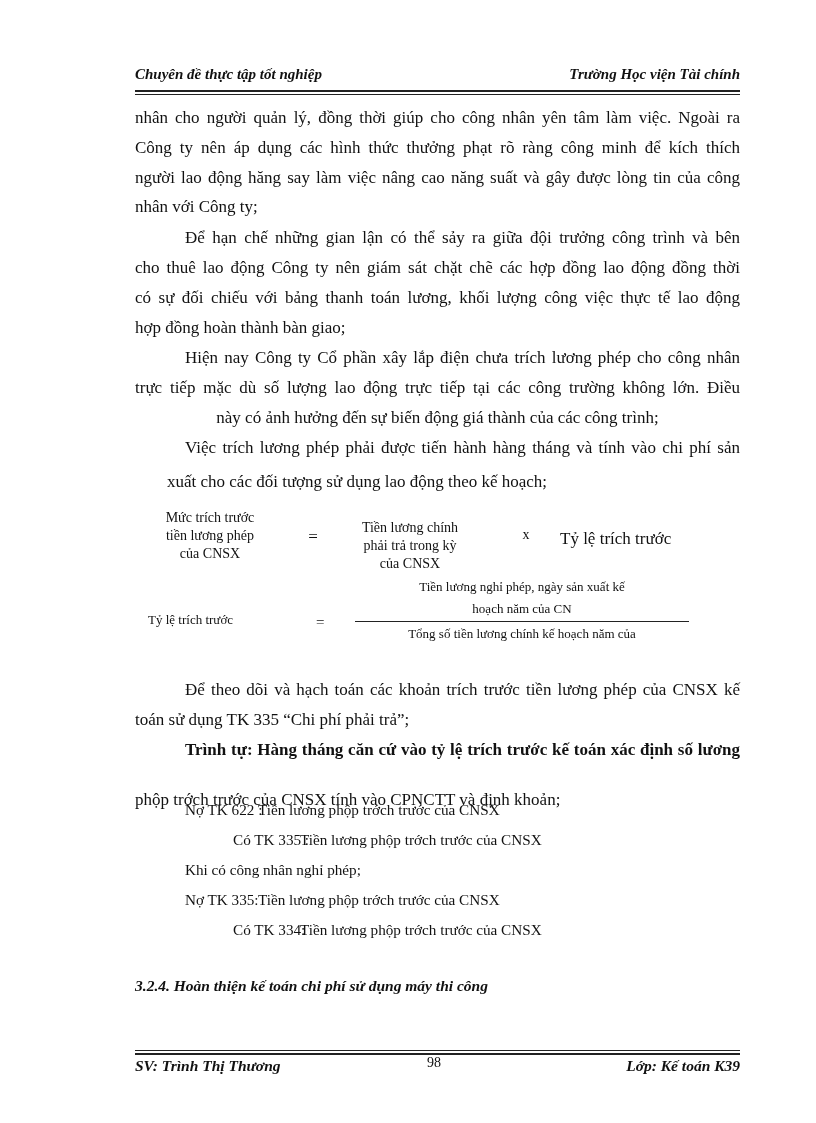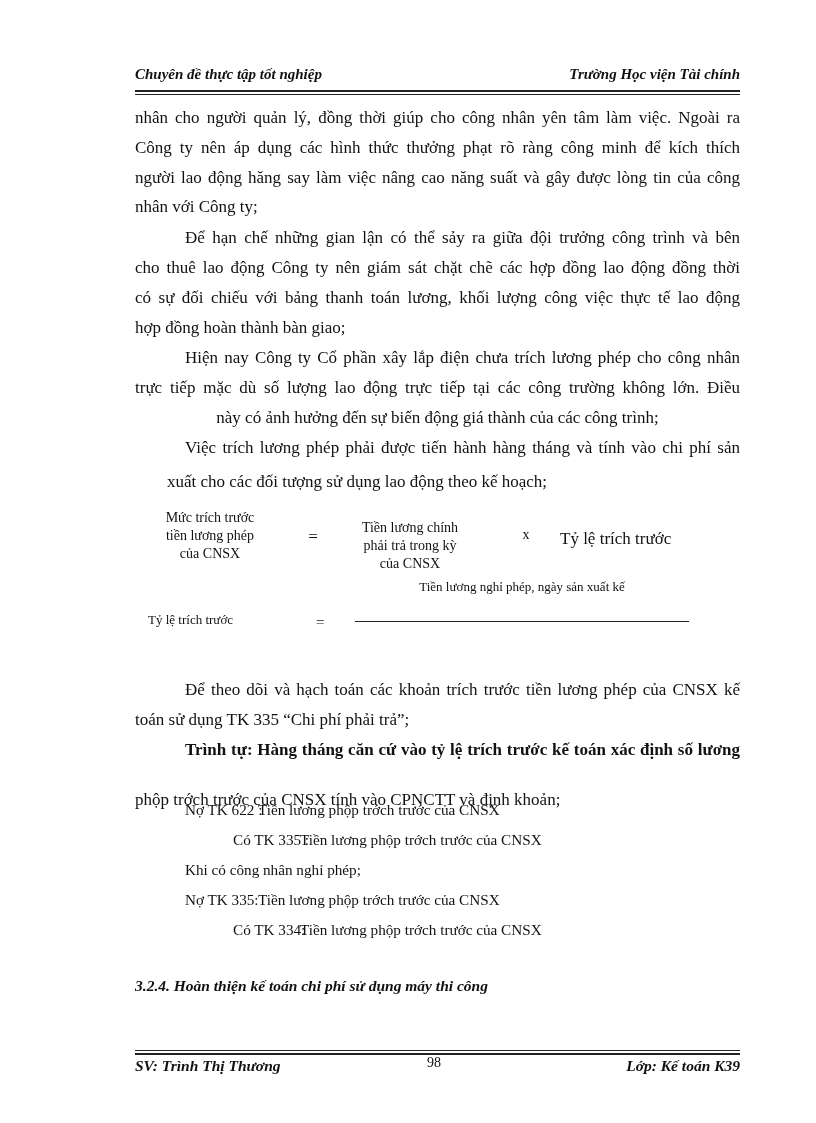--- a/index.html
+++ b/index.html
@@ -67,23 +67,25 @@
   </div>
   <div class="f1" style="left:516px; top:526px; width:20px;">x</div>
   <div class="f2" style="left:560px; top:528px; font-size:17px;">Tỷ lệ trích trước</div>
 </div>
 
 <div>
   <div class="f2" style="left:148px; top:609px;">Tỷ lệ trích trước</div>
   <div class="f2" style="left:316px; top:611px; font-size:15px;">=</div>
   <div class="f2" style="left:355px; top:576px; width:334px;">
     <div>Tiền lương nghỉ phép, ngày sản xuất kế</div>
+    <div>hoạch năm của CN</div>
   </div>
   <div class="frac-bar"></div>
   <div class="f2" style="left:355px; top:623px; width:334px;">
+    <div>Tổng số tiền lương chính kế hoạch năm của</div>
   </div>
 </div>
 
 <div id="body2">
     <div class="line just ind" style="top: 680px;">Để theo dõi và hạch toán các khoản trích trước tiền lương phép của CNSX kế</div>
     <div class="line" style="top: 710px; font-family: Liberation Serif, serif;">toán sử dụng TK 335 “Chi phí phải trả”;</div>
     <div class="line just ind" style="top: 740px; font-weight: bold;">Trình tự: Hàng tháng căn cứ vào tỷ lệ trích trước kế toán xác định số lương</div>
     <div class="line" style="top: 770px; margin-top: 20px;">phộp trớch trước của CNSX tính vào CPNCTT và định khoản;</div>
   </div>
 

